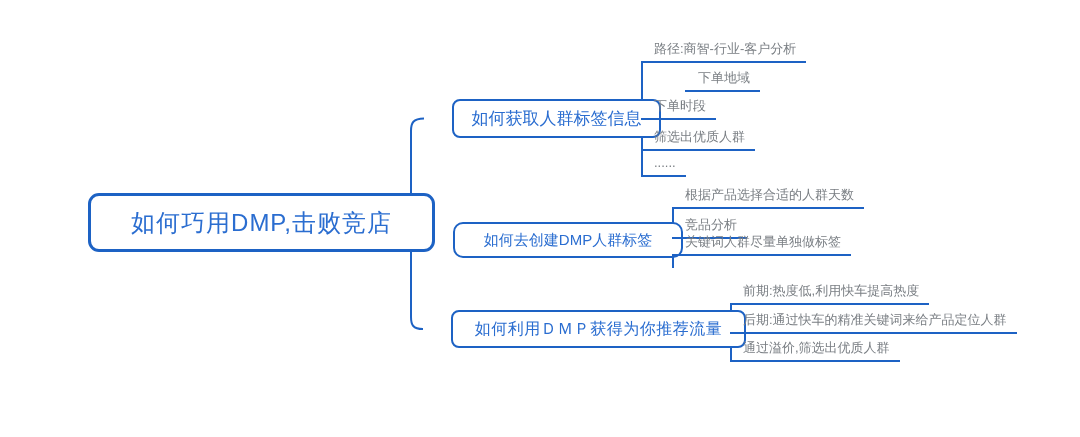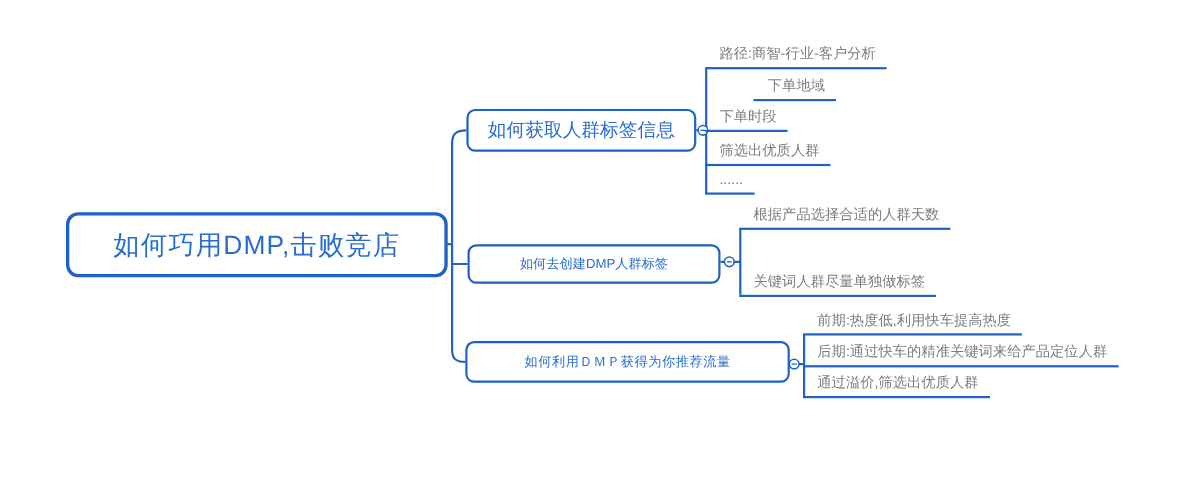--- a/index.html
+++ b/index.html
@@ -21,48 +21,49 @@
   .node{
     position:absolute;
     display:flex;align-items:center;justify-content:center;
     background:var(--node_bg);
     border:2px solid var(--line);
     border-radius:8px;
     color:var(--node_text);
     white-space:nowrap;
     box-sizing:border-box;
     cursor:default;
+    margin-left:28px;
   }
   .root-node{
     left:60px;top:193px;width:347px;height:59px;
     border-width:3px;border-radius:11px;
     font-size:24px;letter-spacing:1px;
   }
   .branch-1{left:424px;top:99px;width:209px;height:39px;font-size:17px;}
-  .branch-2{left:425px;top:222px;width:230px;height:36px;font-size:12px;}
-  .branch-3{left:423px;top:310px;width:295px;height:38px;font-size:12px;letter-spacing:0.5px;}
+  .branch-2{left:425px;top:222px;width:230px;height:36px;font-size:15px;border-radius:10px;}
+  .branch-3{left:423px;top:310px;width:295px;height:38px;font-size:16px;letter-spacing:0.5px;}
   .leaf{
     position:absolute;
     line-height:24px;font-size:13px;
     color:var(--leaf_text);
     border-bottom:2px solid var(--line);
     padding:0 10px 0 13px;
     white-space:nowrap;
     cursor:default;
   }
   
   .g1-l1{left:641px;top:37px;}
   .g1-l2{left:641px;top:66px;margin-left:44px;}
   .g1-l3{left:641px;top:94px;}
   .g1-l4{left:641px;top:125px;}
   .g1-l5{left:641px;top:151px;}
   
   .g2-l1{left:672px;top:183px;}
   .g2-l2{left:672px;top:213px;}
-  .g2-l3{left:672px;top:244px;}
+  .g2-l3{left:672px;top:230px;}
   
   .g3-l1{left:730px;top:279px;}
   .g3-l2{left:730px;top:308px;}
   .g3-l3{left:730px;top:336px;}
 </style>
 </head>
 <body>
 
 <div class="canvas">
 
@@ -104,19 +105,20 @@
   <div class="node branch-2">如何去创建DMP人群标签</div>
   <div class="node branch-3">如何利用ＤＭＰ获得为你推荐流量</div>
 
   <div class="leaf g1-l1">路径:商智-行业-客户分析</div>
   <div class="leaf g1-l2">下单地域</div>
   <div class="leaf g1-l3">下单时段</div>
   <div class="leaf g1-l4">筛选出优质人群</div>
   <div class="leaf g1-l5">......</div>
 
   <div class="leaf g2-l1">根据产品选择合适的人群天数</div>
+  <div class="leaf g2-l2">竞品分析</div>
   <div class="leaf g2-l3">关键词人群尽量单独做标签</div>
 
   <div class="leaf g3-l1">前期:热度低,利用快车提高热度</div>
   <div class="leaf g3-l2">后期:通过快车的精准关键词来给产品定位人群</div>
   <div class="leaf g3-l3">通过溢价,筛选出优质人群</div>
 
 </div>
 
 </body></html>

